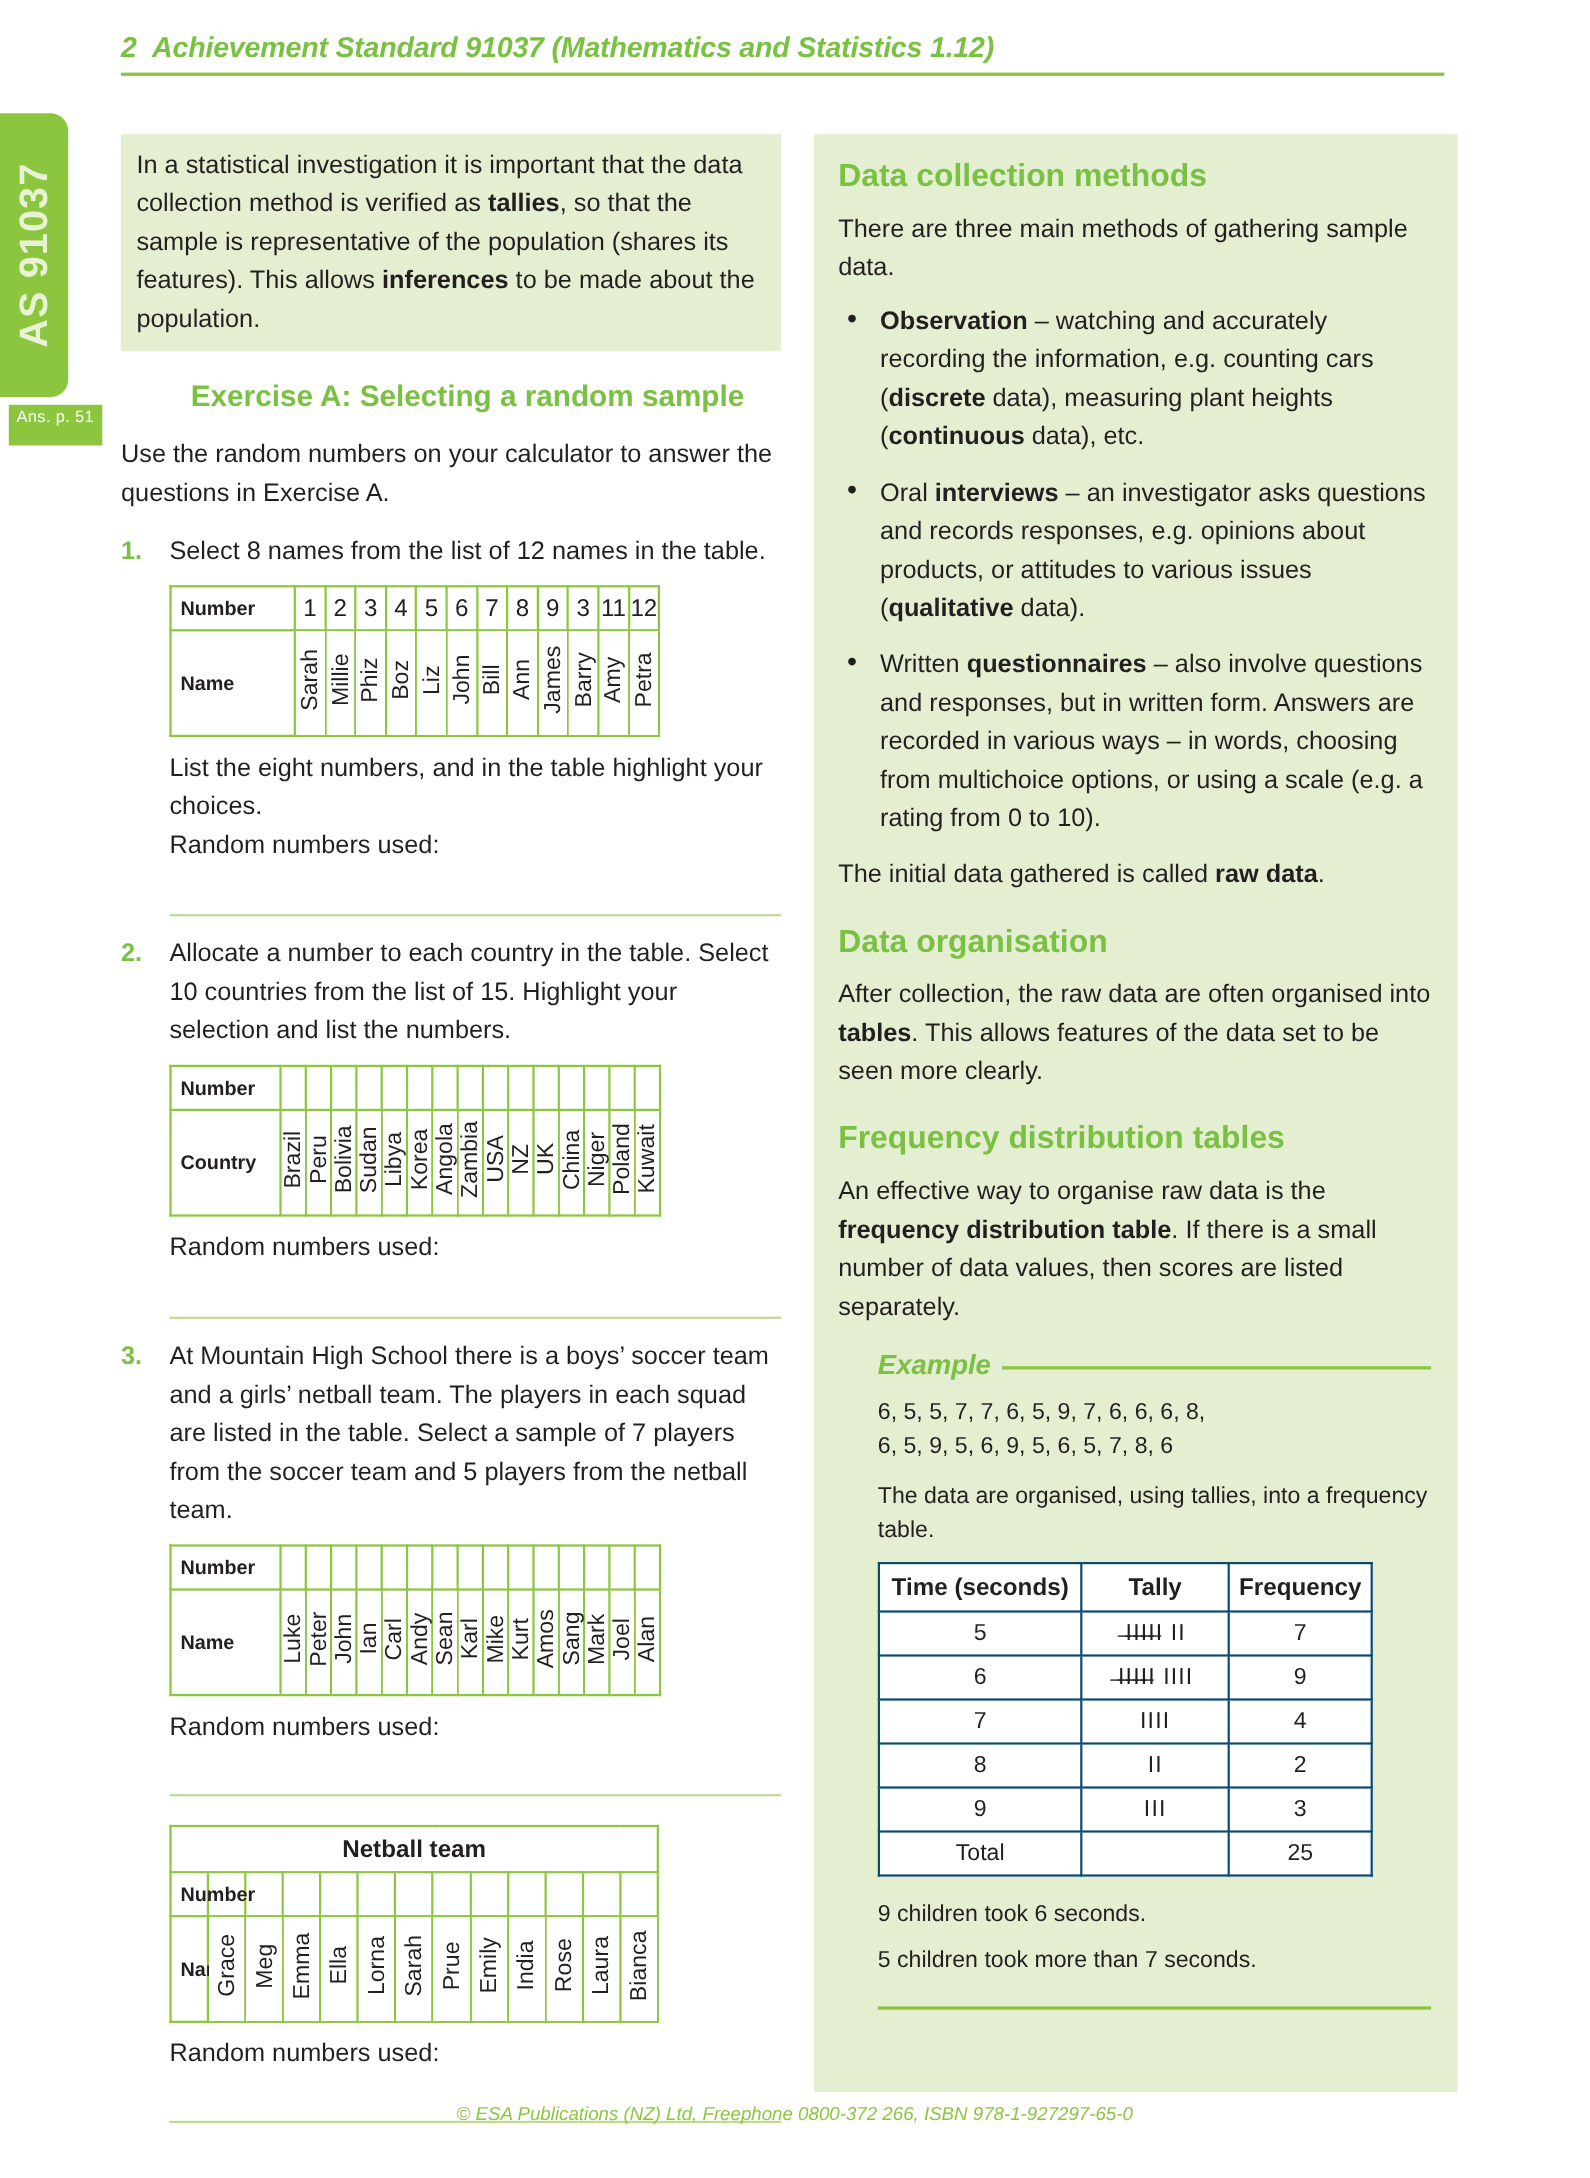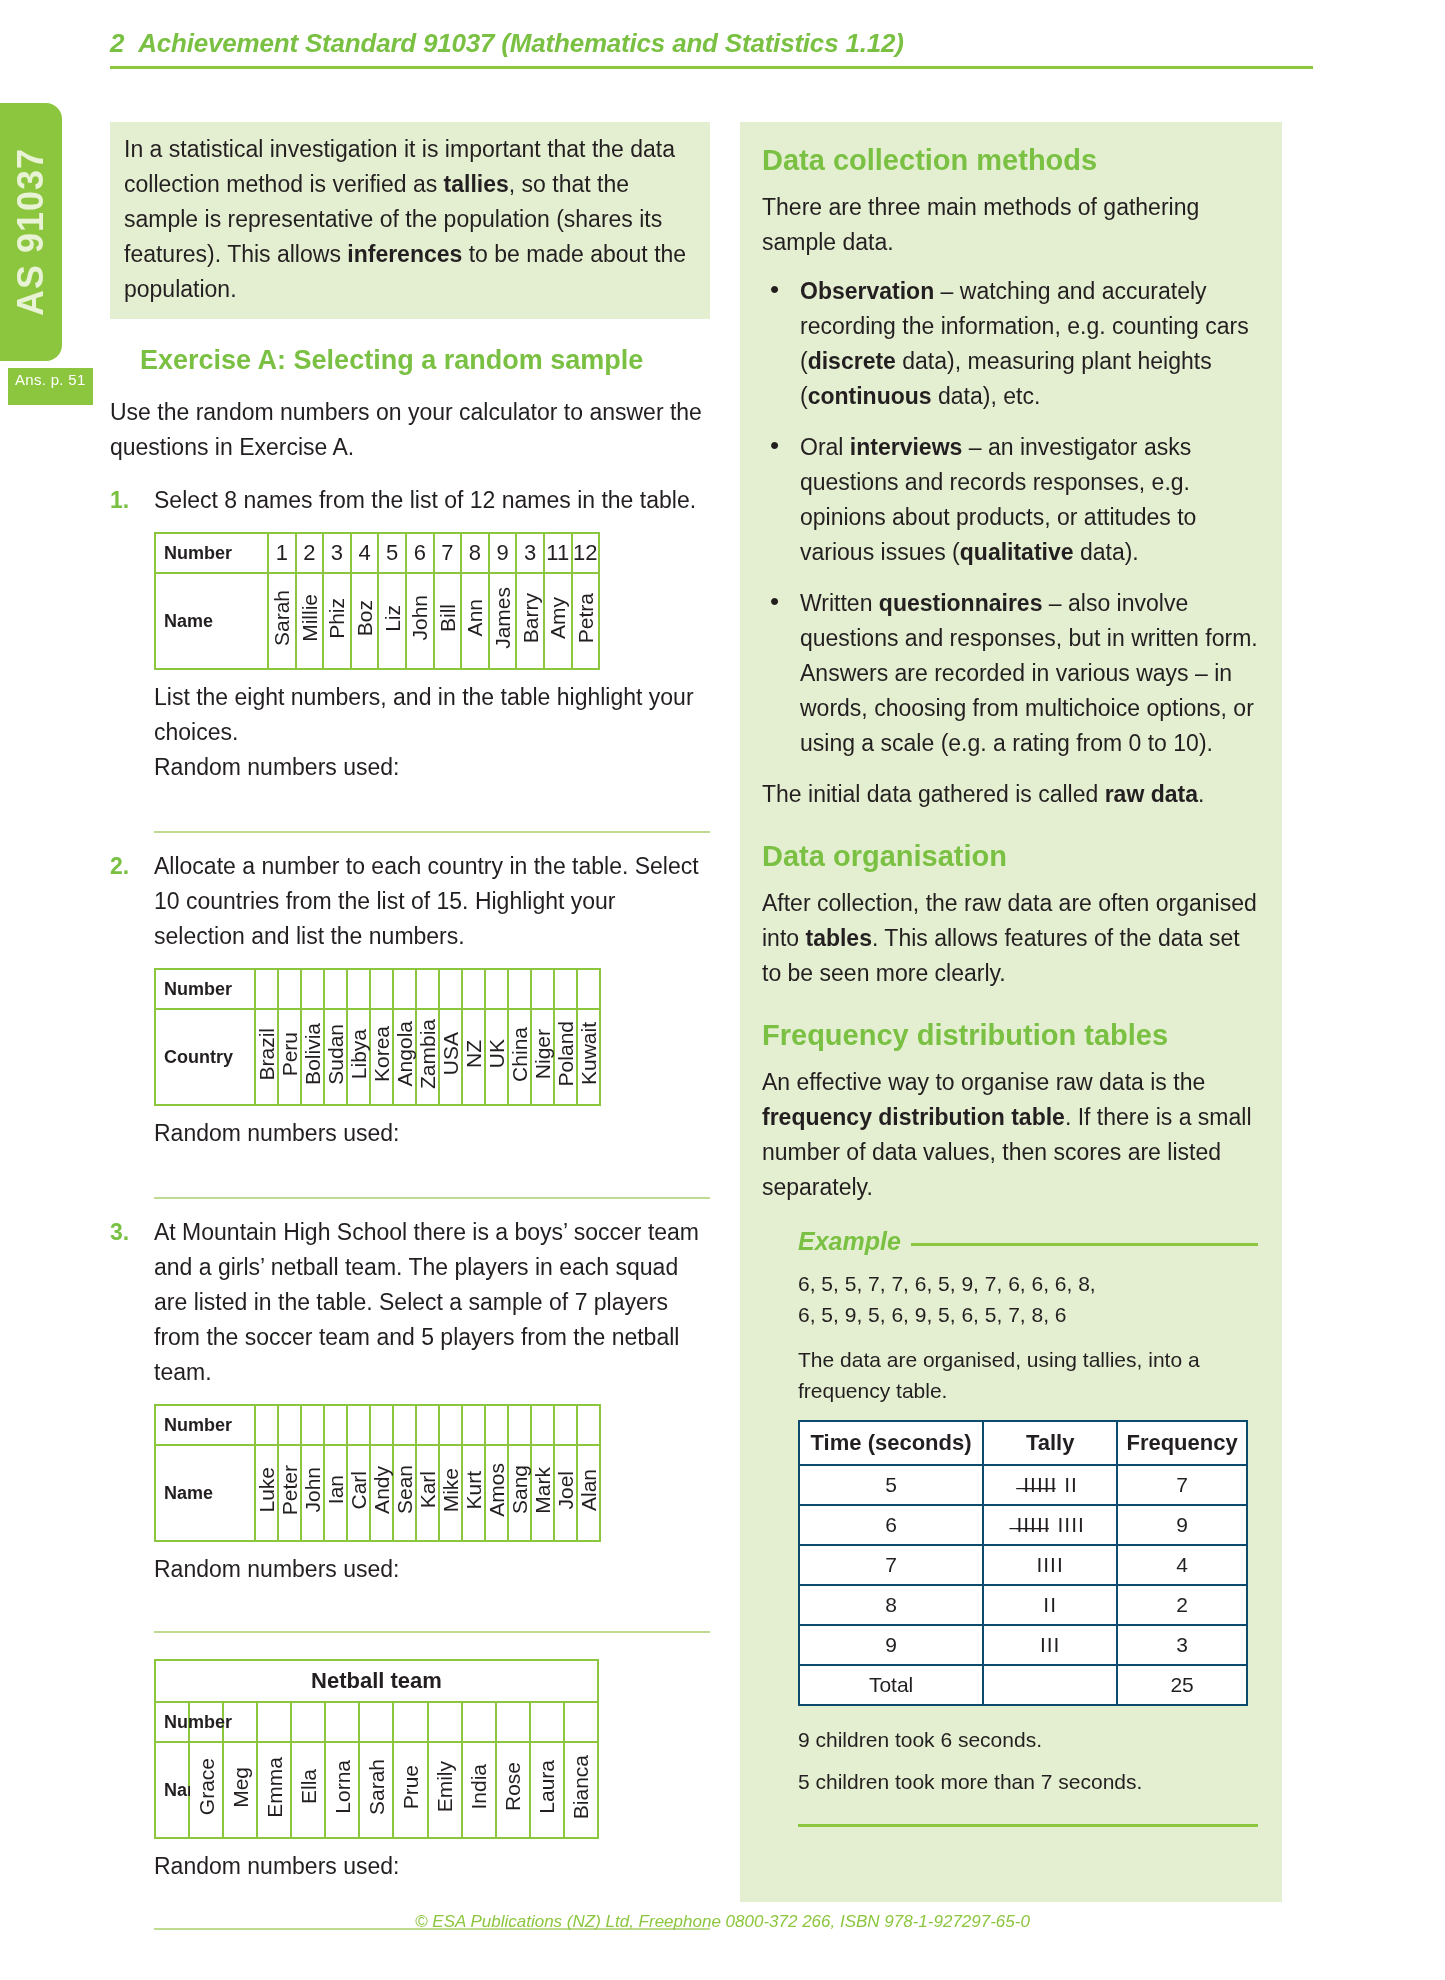--- a/index.html
+++ b/index.html
@@ -66,21 +66,21 @@
 
   
   .col-left {
     position: absolute;
     left: 110px; top: 122px;
     width: 600px;
   }
   .col-right {
     position: absolute;
     left: 740px; top: 122px;
-    width: 542px;
+    width: 585px;
     background: #e4eed0;
     padding: 18px 24px 30px 22px;
     min-height: 1780px;
   }
 
   
   .intro-box {
     background: #e4eed0;
     padding: 10px 16px 12px 14px;
     margin-bottom: 6px;
@@ -90,20 +90,21 @@
     font-size: 23px;
     line-height: 35px;
   }
 
   h2.exercise-title {
     color: #7ac143;
     font-size: 27px;
     font-weight: bold;
     margin: 22px 0 16px 0;
     line-height: 38px;
+    text-align: center;
     padding-left: 30px;
   }
   .body-text {
     font-size: 23px;
     line-height: 35px;
     margin: 0 0 18px 0;
   }
 
   
   .q {

